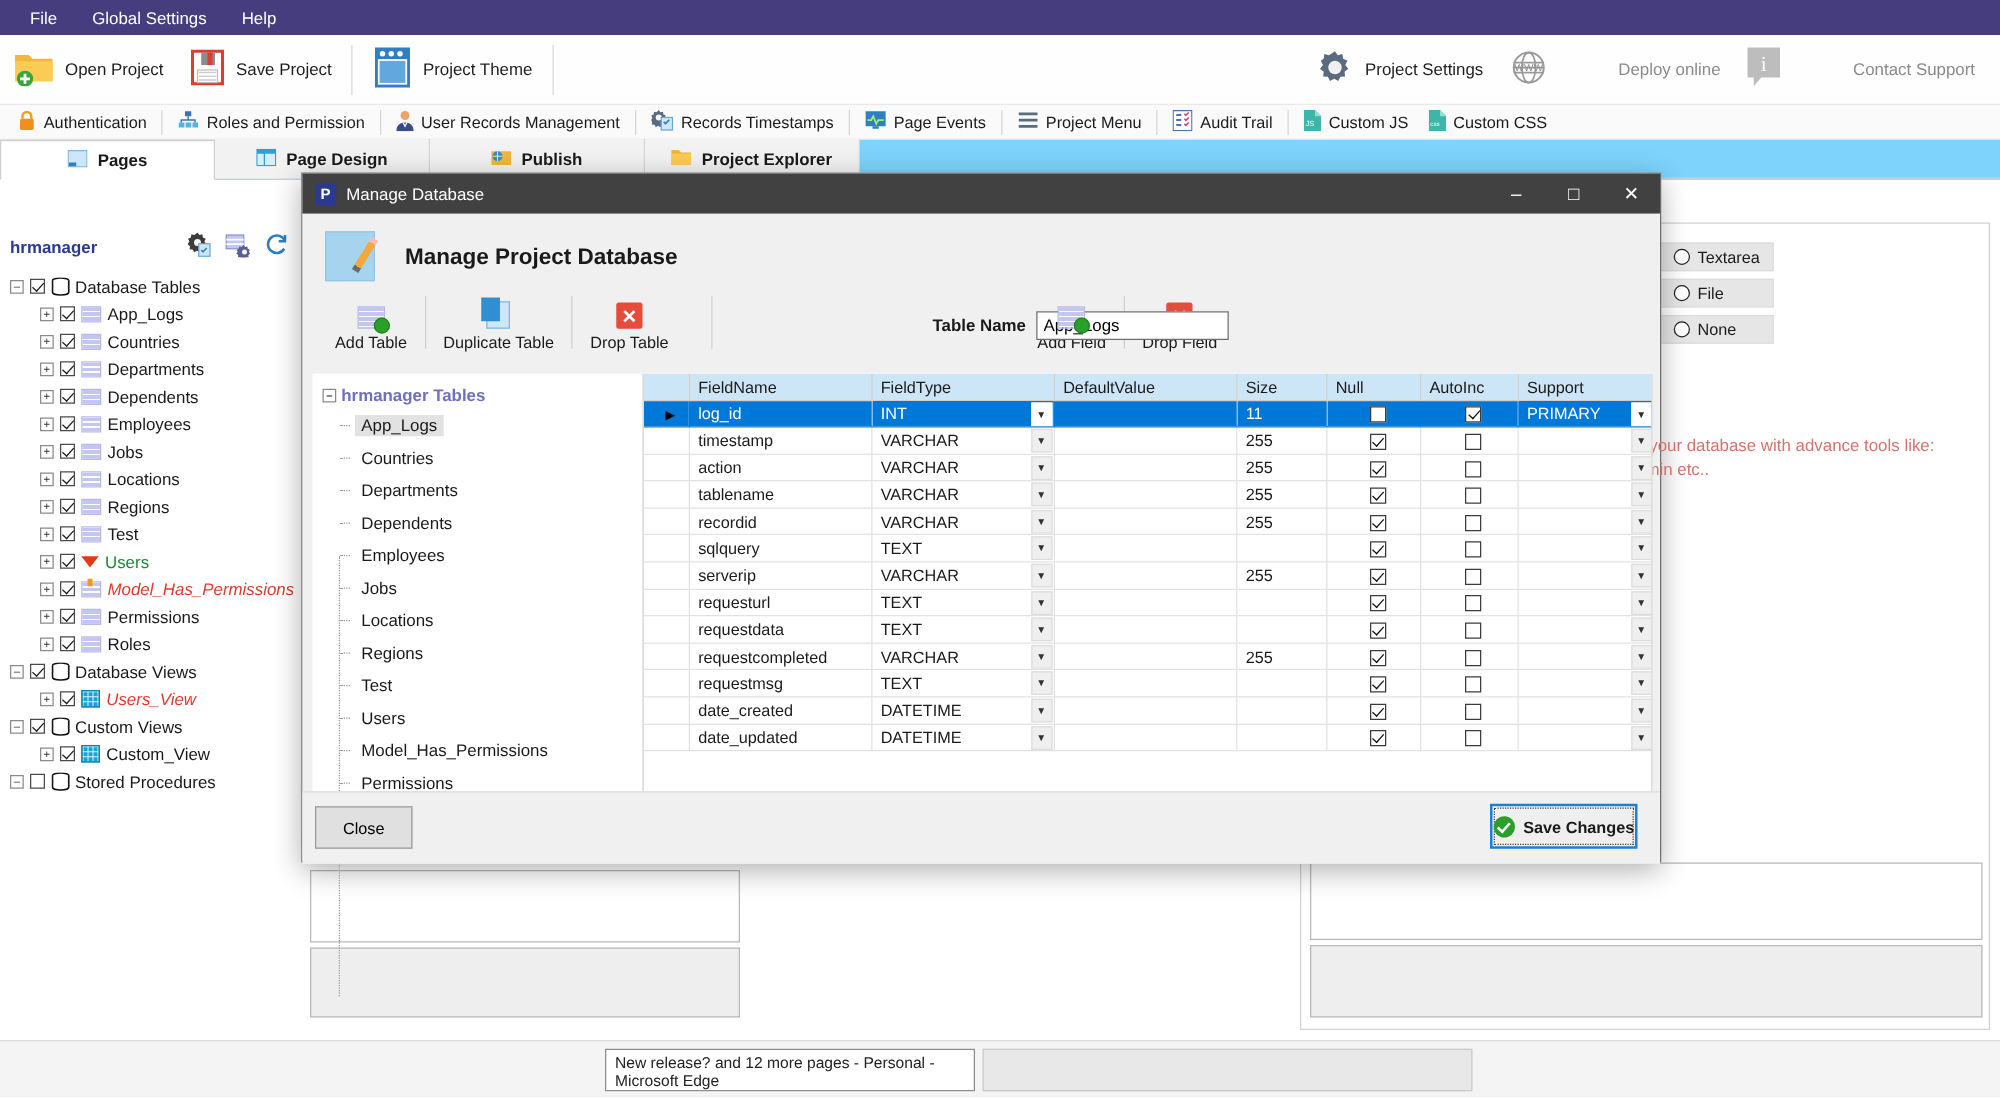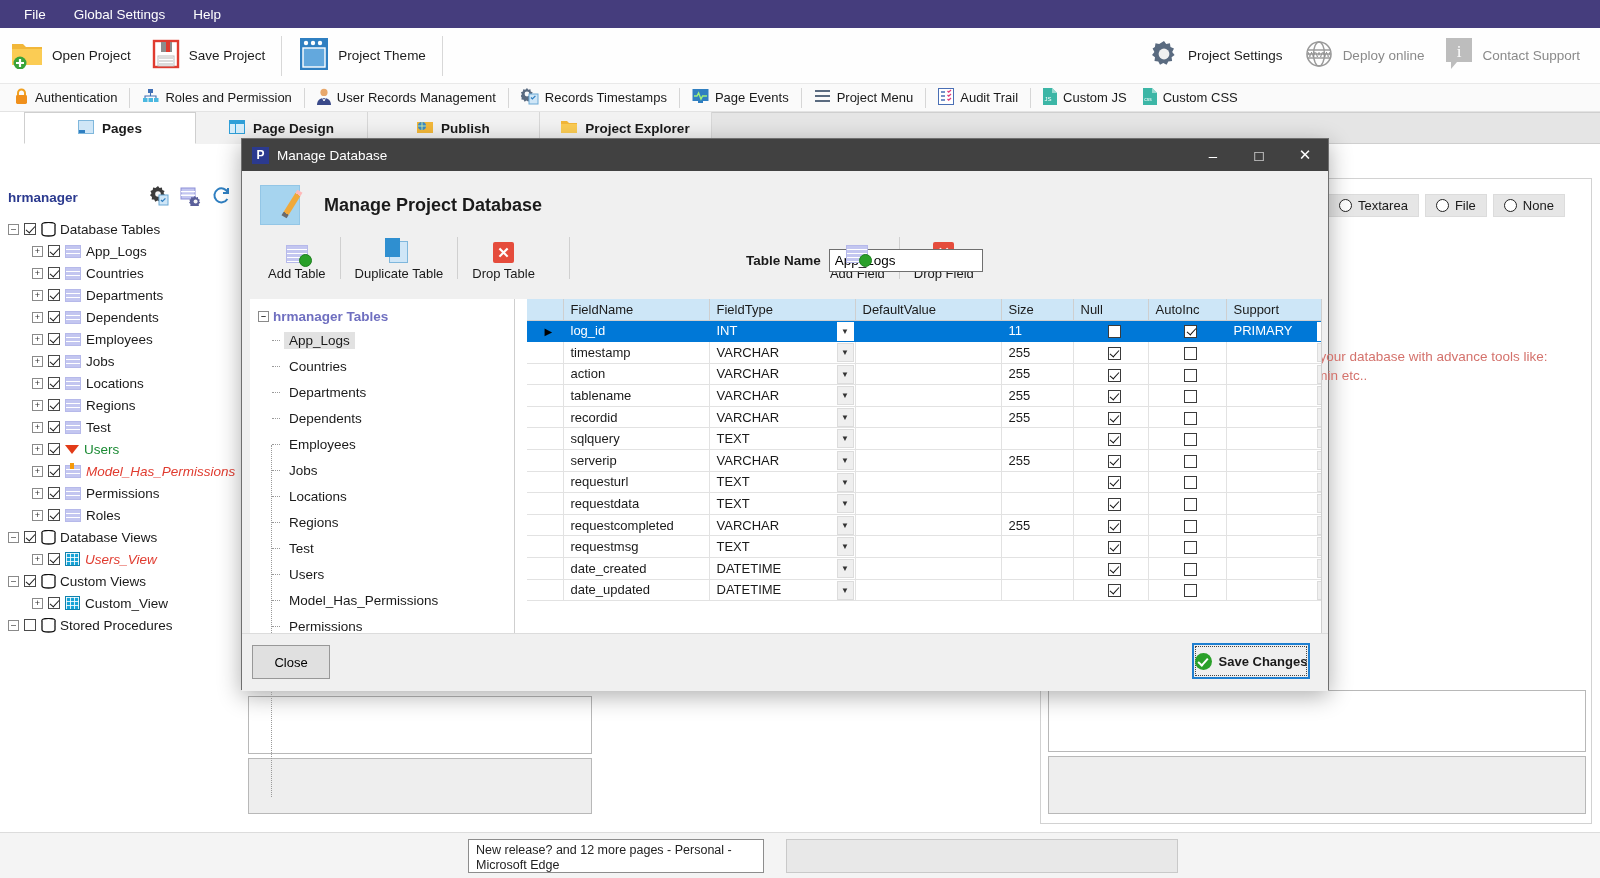--- a/index.html
+++ b/index.html
@@ -21,36 +21,36 @@
   }
   .menubar .mi { padding: 4px 12px; font-size: 13.5px; color:#fff; cursor: default; }
 
   
   .bigbar {
     height: 56px; background: #fefefe; border-bottom: 1px solid #e9e9e9;
     display: flex; align-items: center; position: relative;
   }
   .bigitem { display: flex; align-items: center; gap: 8px; padding: 0 10px; height: 52px; cursor: default; }
   .bigitem .lbl { font-size: 13.5px; color: #1d1d1d; white-space: nowrap; }
-  .bigitem.muted .lbl { color: #8a8a8a; }
+  .bigitem.muted .lbl { color: #8a8a8a; margin-left: 48px; }
   .vsep { width:1px; height: 40px; background:#d8d8d8; margin: 0 6px; }
   .spacer { flex: 1 1 auto; }
 
   
   .smallbar {
     height: 28px; background: #fafafa; border-bottom: 1px solid #e3e3e3;
     display: flex; align-items: center; padding-left: 6px;
   }
   .smitem { display:flex; align-items:center; gap:6px; padding: 0 8px; height:26px; cursor: default; white-space: nowrap; }
   .smitem .lbl { font-size: 13px; }
   .vsep2 { width:1px; height:20px; background:#d6d6d6; margin: 0 4px; }
 
   
-  .tabstrip { height: 32px; background: #e5e5e5; display:flex; align-items:flex-start;
-              border-bottom:1px solid #cfcfcf;margin-left:24px; }
+  .tabstrip { height: 32px; background: #7dd3fc; display:flex; align-items:flex-end;
+              border-bottom:1px solid #cfcfcf; }
   .tab { height: 32px; min-width: 172px; display:flex; align-items:center; justify-content:center;
          gap:8px; font-weight: bold; font-size: 13.5px; background:#f2f2f2;
          border-right:1px solid #d7d7d7; cursor: default; }
   .tab.active { background:#ffffff; border-top:1px solid #cfcfcf; border-left:1px solid #cfcfcf;
                 border-right:1px solid #cfcfcf; border-bottom:1px solid #ffffff; margin-bottom:-1px; }
 
   
   .leftpanel { position:absolute; left:0; top:182px; width:240px; height:640px; background:#fff; }
   .treehdr { display:flex; align-items:center; height:30px; padding: 0 8px; gap: 20px; }
   .treehdr .dbname { font-weight: bold; color:#2b3a8f; font-size:13.5px; }
@@ -76,21 +76,21 @@
      background-size: 4px 4px; border:1px solid #0f82ae; }
   .funnel { width:0;height:0;border-left:7px solid transparent;border-right:7px solid transparent;
             border-top:9px solid #e23a17; position:relative; flex:0 0 auto; }
   .funnel::after{content:"";position:absolute;left:-2px;top:9px;width:4px;height:6px;background:#f59a0b;}
   .tlabel.green { color:#1a8a33; }
   .tlabel.redital { color:#e03b2f; font-style: italic; }
 
   
   .bgright { position:absolute; left:1040px; top:178px; width:552px; height:646px;
              border:1px solid #d2d2d2; background:#fff; }
-  .radiorow { position:absolute; left:1328px; top:194px; display:flex; gap:6px; }
+  .radiorow { position:absolute; left:1328px; top:194px; display:flex; gap:6px;flex-direction:column; }
   .radio { display:flex; align-items:center; gap:6px; background:#e6e6e6; padding:3px 10px;
            font-size:13px; border:1px solid #dcdcdc; }
   .radio .rc { width:13px;height:13px;border:1.6px solid #222;border-radius:50%;background:#fff; }
 
   .bgpanel { position:absolute; border:1px solid #b8b8b8; background:#fff; }
   .bgpanel.grey { background:#eeeeee; }
 
   
   .dialog { position:absolute; left:241px; top:138px; width:1088px; height:552px;
             background:#f0f0f0; border:1px solid #6f6f6f;
@@ -140,21 +140,21 @@
   .llitem { height:26px; display:flex; align-items:center; padding-left:34px; position:relative; }
   .llitem::before { content:""; position:absolute; left:22px; top:13px; width:8px;
                     border-top:1px dotted #9a9a9a; }
   .llitem .lit { padding: 1px 5px; }
   .llitem.sel .lit { background:#e2e2e2; }
   .llspine { position:absolute; left:21px; top:146px; height:352px;
              border-left:1px dotted #9a9a9a; }
 
   
   .gridwrap { position:absolute; left:272px; top:128px; width:808px; height:370px;
-              background:#fff; border:1px solid #cfcfcf; border-top:none; overflow:hidden;padding-left:12px; }
+              background:#fff; border:1px solid #cfcfcf; border-top:none; overflow:hidden; }
   table.grid { border-collapse: collapse; width:808px; table-layout: fixed; font-size:13px; }
   table.grid th { background:#cde6f7; font-weight:normal; text-align:left; height:21px;
                   padding: 0 0 0 7px; border-right:1px solid #cfcfcf; border-bottom:1px solid #cfcfcf;
                   font-size:13px; }
   table.grid td { height:21.6px; border-right:1px solid #e2e2e2; border-bottom:1px solid #e2e2e2;
                   padding: 0 0 0 7px; vertical-align:middle; overflow:hidden; white-space:nowrap; }
   table.grid tr.sel td { background:#0078d7; color:#fff; border-right-color:#0078d7;
                          border-bottom-color:#0078d7; }
   td.rowhdr { background:#fff; padding:0; text-align:center; width:36px; }
   tr.sel td.rowhdr { background:#b9d9f0; color:#000; }
@@ -885,17 +885,17 @@
         <div class="btnSave">
           <span class="okdot"></span>
           <span>Save Changes</span>
         </div>
       </div>
 
     </div>
   </div>
 
   <div class="taskbar">
-    <div class="tbitem" style="left:468px; width:296px;">New release? and 12 more pages - Personal - Microsoft Edge</div>
+    <div class="tbitem" style="left:484px; width:296px;">New release? and 12 more pages - Personal - Microsoft Edge</div>
     <div class="tbitem plain" style="left:786px; width:392px;"></div>
   </div>
 
 </div>
 
 </body></html>

